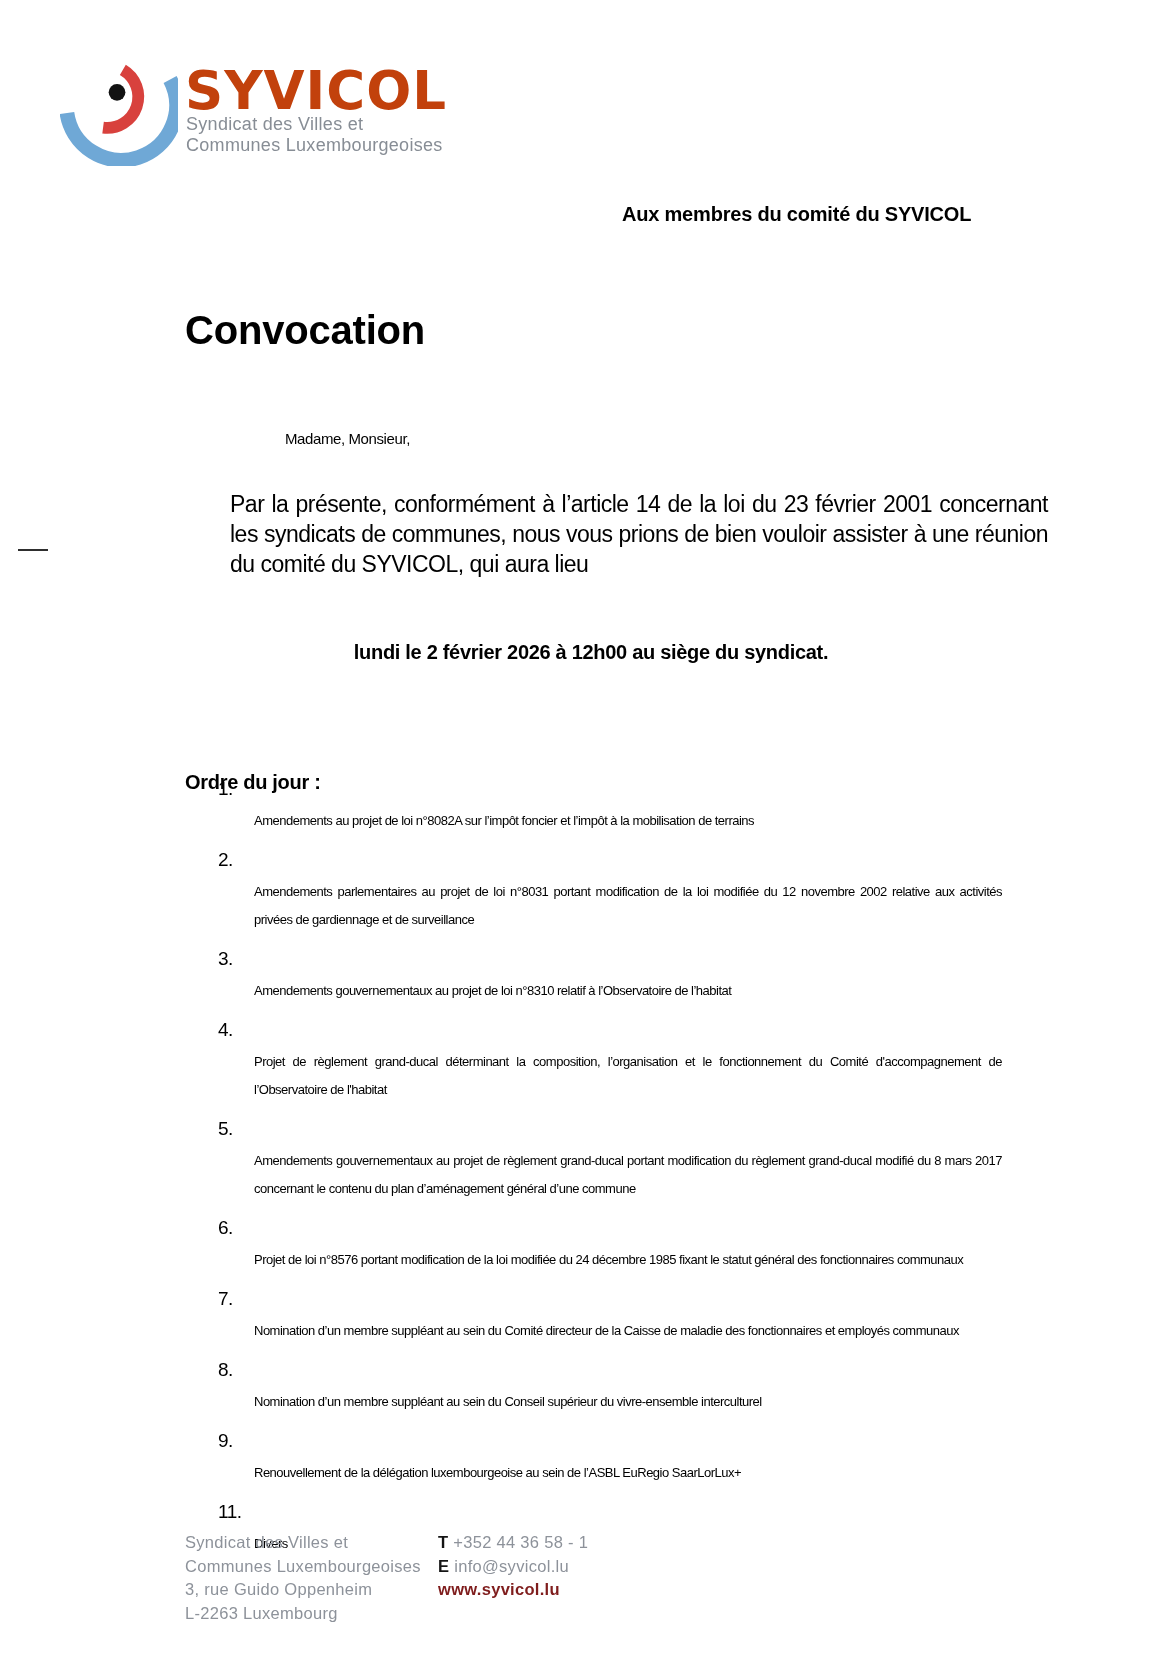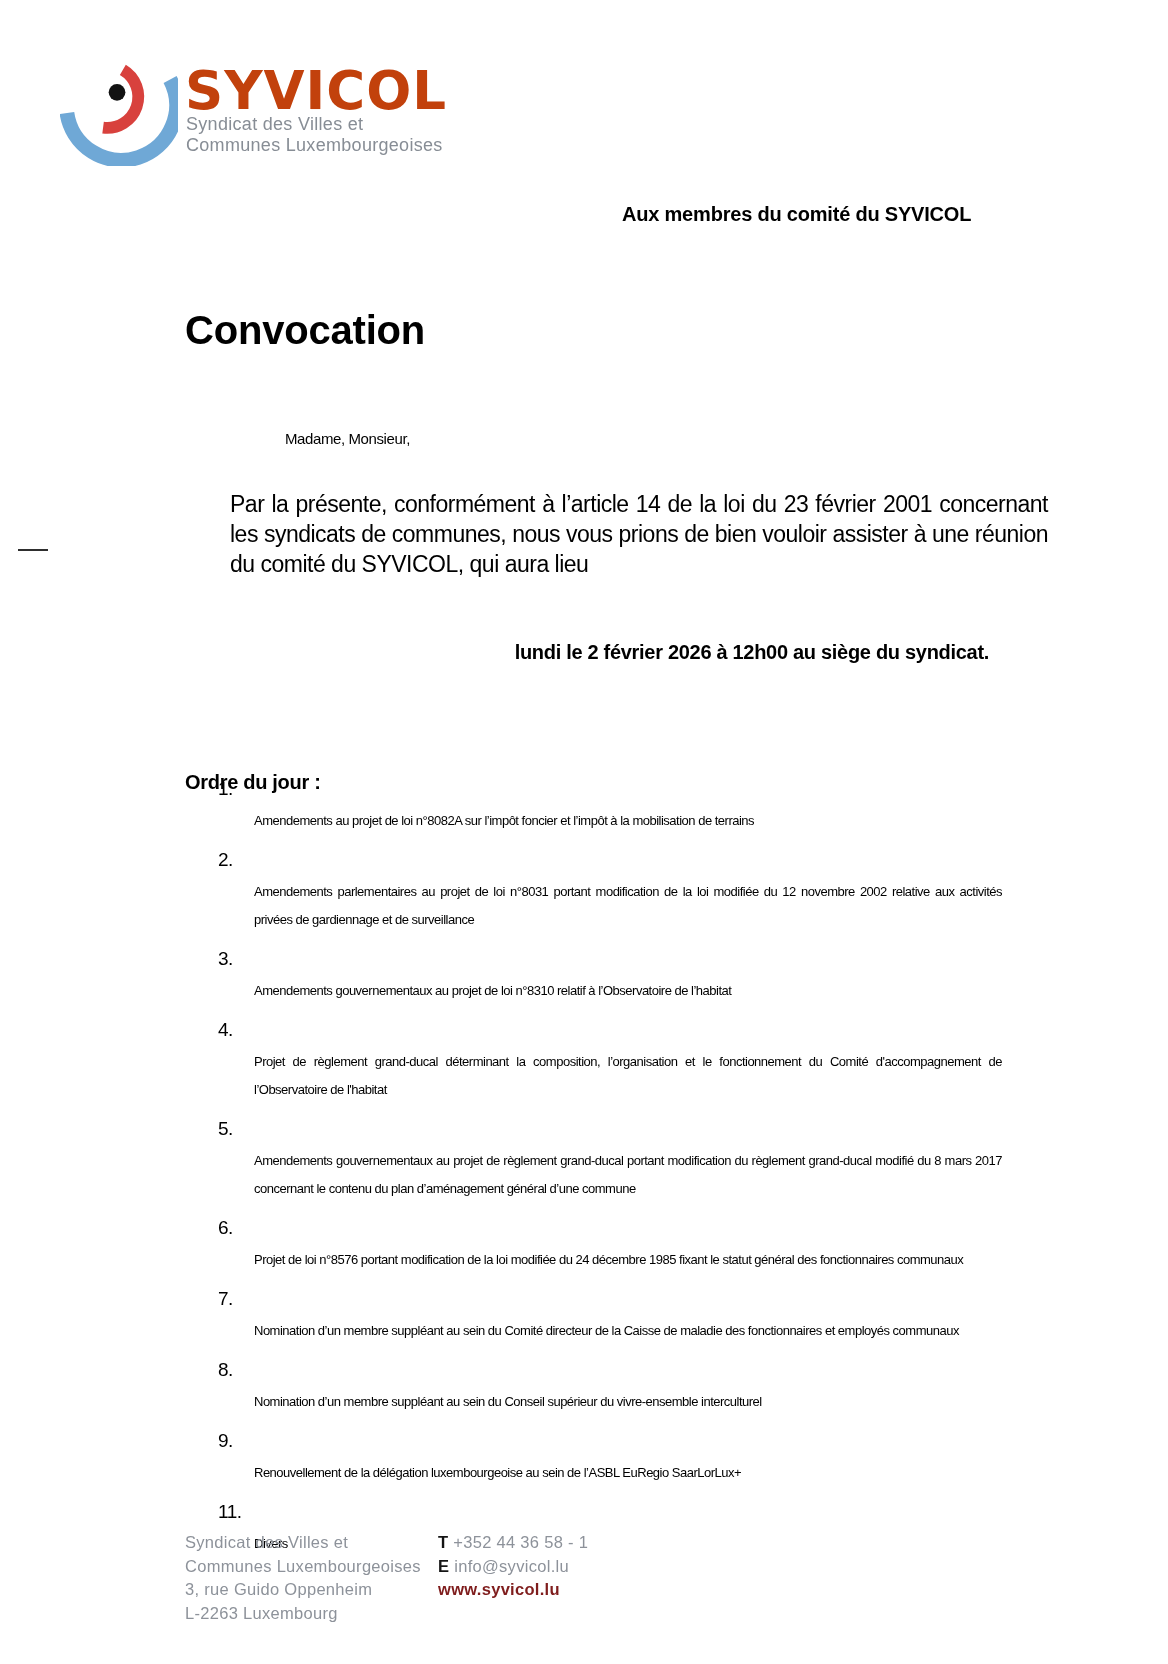--- a/index.html
+++ b/index.html
@@ -34,23 +34,23 @@
   .recipient{left:622px;top:203px;font-size:20px;font-weight:bold;letter-spacing:-.2px;}
   .doc-title{left:185px;top:308px;font-size:40px;font-weight:bold;letter-spacing:-.2px;}
   .salutation{left:285px;top:430px;font-size:15px;letter-spacing:-.4px;}
   .intro{
     left:185px;top:489px;width:818px;
     font-size:23px;line-height:30px;letter-spacing:-.5px;
     text-align:justify;
     margin-left:45px;
   }
   .meeting{
-    left:171px;top:641px;width:818px;
+    left:182px;top:641px;width:818px;
     font-size:20px;font-weight:bold;letter-spacing:-.3px;
-    text-align:right;
+    text-align:center;
   }
   .agenda-heading{left:185px;top:771px;font-size:20px;font-weight:bold;letter-spacing:-.3px;}
 
   .agenda-list{left:218px;top:775px;width:784px;}
   .agenda-item{display:flex;margin-bottom:11px;}
   .agenda-num{
     flex:0 0 36px;width:36px;
     font-size:19px;line-height:28px;letter-spacing:-.5px;
   }
   .agenda-txt{

